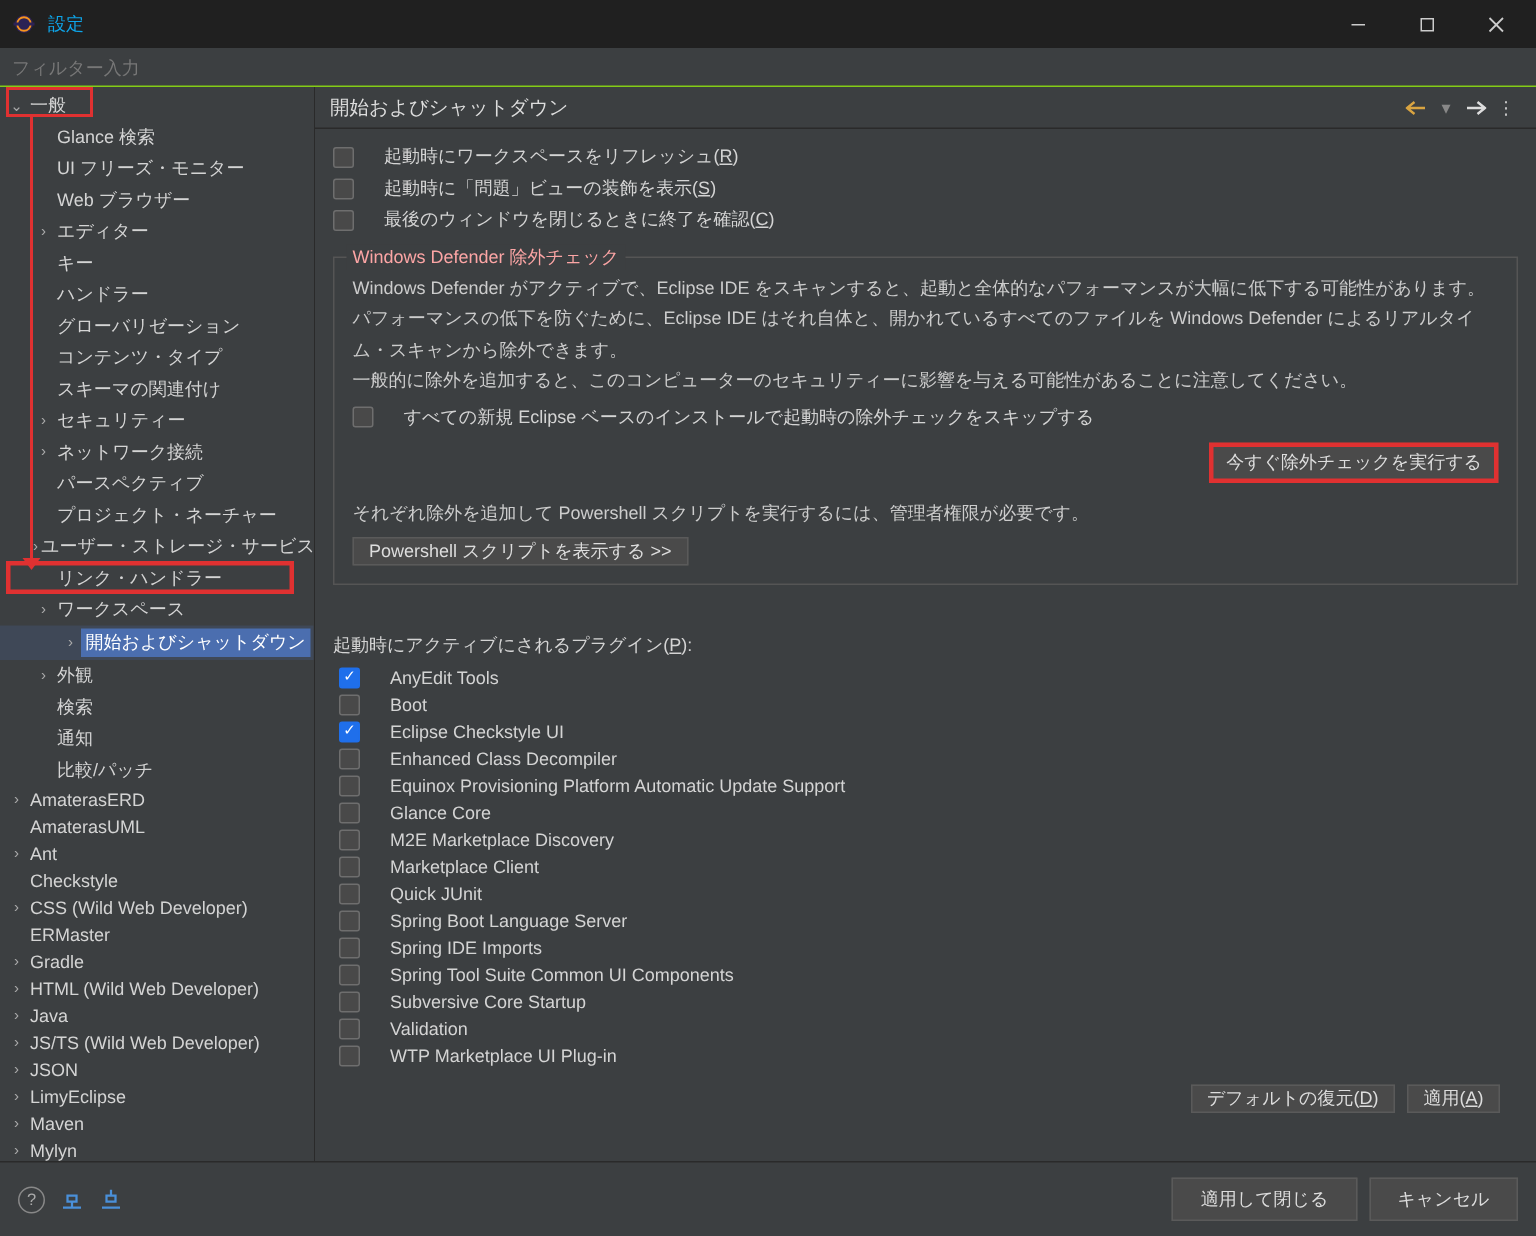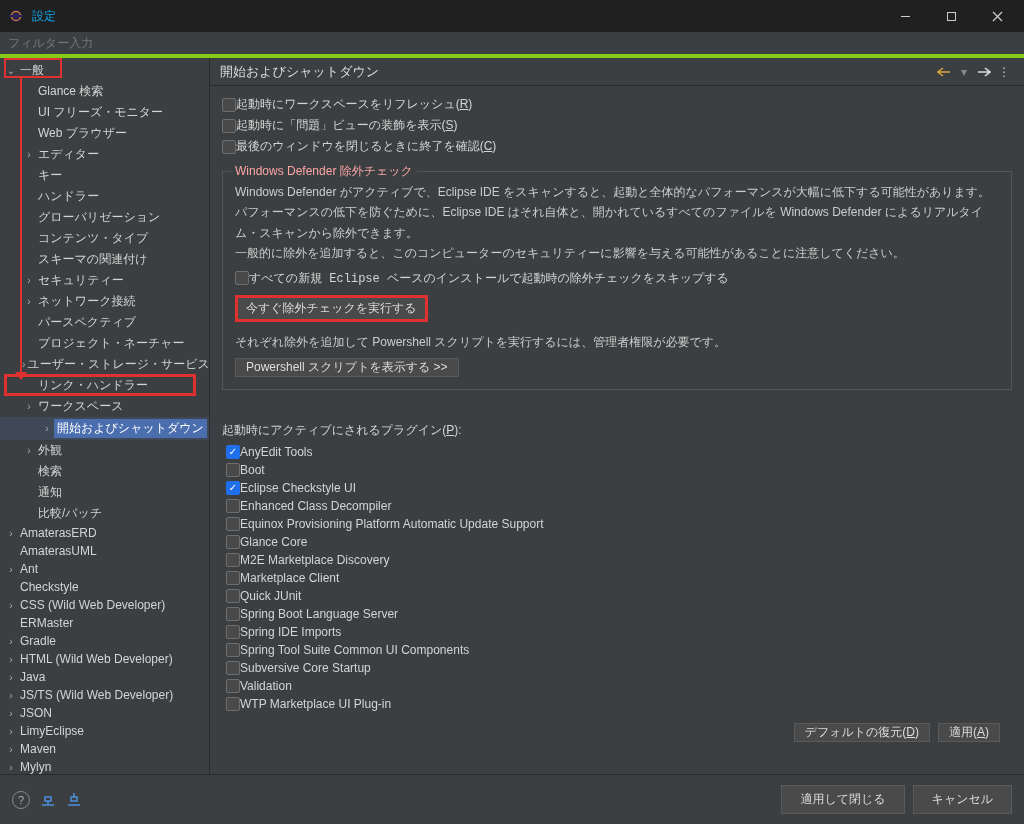--- a/index.html
+++ b/index.html
@@ -17,21 +17,21 @@
     height: 32px;
     background: #202020;
     display: flex;
     align-items: center;
     padding: 0 4px 0 8px;
   }
   .titlebar .icon { width:16px; height:16px; margin-right:8px; display:flex; align-items:center; justify-content:center;}
   .titlebar .title { flex: 1; color:#0ea5e9; }
   .winbtn { width:46px; height:32px; display:flex; align-items:center; justify-content:center; color:#ccc; }
   .winbtn svg { width:11px; height:11px; }
-  .filterbar { height:26px; background:#3c3f41; border-bottom:4px solid #84cc16; display:flex; }
+  .filterbar { height:26px; background:#3c3f41; border-bottom:1px solid #84cc16; display:flex; }
   .filter-input {
     width:210px; padding:4px 8px; background:transparent; border:none; color:#888; font-size:12px;
   }
   .filter-input::placeholder{color:#777;}
   .content {
     display:flex; height:calc(100% - 32px - 26px - 50px);
     background:#3c3f41;
   }
   .sidebar {
     width:210px; background:#3c3f41; overflow-y:auto; position:relative;
@@ -53,21 +53,21 @@
   .hl-box-2 { position:absolute; left:4px; top:316px; width:192px; height:22px; border:3px solid #e03131; z-index:5;}
   .main {
     flex:1; background:#3c3f41; display:flex; flex-direction:column; overflow:hidden;
   }
   .main-header {
     height:28px; display:flex; align-items:center; padding:0 10px; border-bottom:1px solid #2a2a2a;
   }
   .main-header .h-title { flex:1; color:#ddd; font-size:13px; }
   .nav-arrow { width:20px; display:flex; align-items:center; justify-content:center; }
   .main-body { flex:1; overflow-y:auto; padding:8px 12px 8px 12px; }
-  .chk-row { display:flex; align-items:center; padding:2px 0; gap:0; }
+  .chk-row { display:flex; align-items:center; padding:2px 0; gap:20px; }
   .chk {
     width:14px; height:14px; border:1px solid #6e6e6e; background:#494949; border-radius:2px; display:inline-flex; align-items:center; justify-content:center;
   }
   .chk.checked { background:#1f6feb; border-color:#1f6feb; }
   .chk.checked::after{content:"✓"; color:#fff; font-size:10px; line-height:1;}
   .underline { text-decoration: underline; }
   .fieldset {
     border:1px solid #555; margin-top:14px; padding:10px 12px 12px 12px; position:relative;
   }
   .fieldset .legend { position:absolute; top:-9px; left:8px; background:#3c3f41; padding:0 4px; color:#fca5a5; font-size:12px;}
@@ -306,25 +306,25 @@
       <div class="chk-row">
         <span class="chk"></span>
         <span><span>最後のウィンドウを閉じるときに終了を確認(</span><span class="underline">C</span><span>)</span></span>
       </div>
 
       <div class="fieldset">
         <div class="legend">Windows Defender 除外チェック</div>
         <p>Windows Defender がアクティブで、Eclipse IDE をスキャンすると、起動と全体的なパフォーマンスが大幅に低下する可能性があります。</p>
         <p>パフォーマンスの低下を防ぐために、Eclipse IDE はそれ自体と、開かれているすべてのファイルを Windows Defender によるリアルタイム・スキャンから除外できます。</p>
         <p>一般的に除外を追加すると、このコンピューターのセキュリティーに影響を与える可能性があることに注意してください。</p>
-        <div class="chk-row" style="margin-top:4px;font-family:Liberation Mono, monospace;">
+        <div class="chk-row" style="margin-top:4px;">
           <span class="chk"></span>
           <span>すべての新規 Eclipse ベースのインストールで起動時の除外チェックをスキップする</span>
         </div>
-        <div style="margin-top:6px;">
+        <div style="margin-top:6px;text-align:right;">
           <span class="btn hl-btn">今すぐ除外チェックを実行する</span>
         </div>
         <p style="margin-top:10px;">それぞれ除外を追加して Powershell スクリプトを実行するには、管理者権限が必要です。</p>
         <div style="margin-top:6px;">
           <span class="btn">Powershell スクリプトを表示する &gt;&gt;</span>
         </div>
       </div>
 
       <div class="plugin-label">
         <span>起動時にアクティブにされるプラグイン(</span><span class="underline">P</span><span>):</span>

